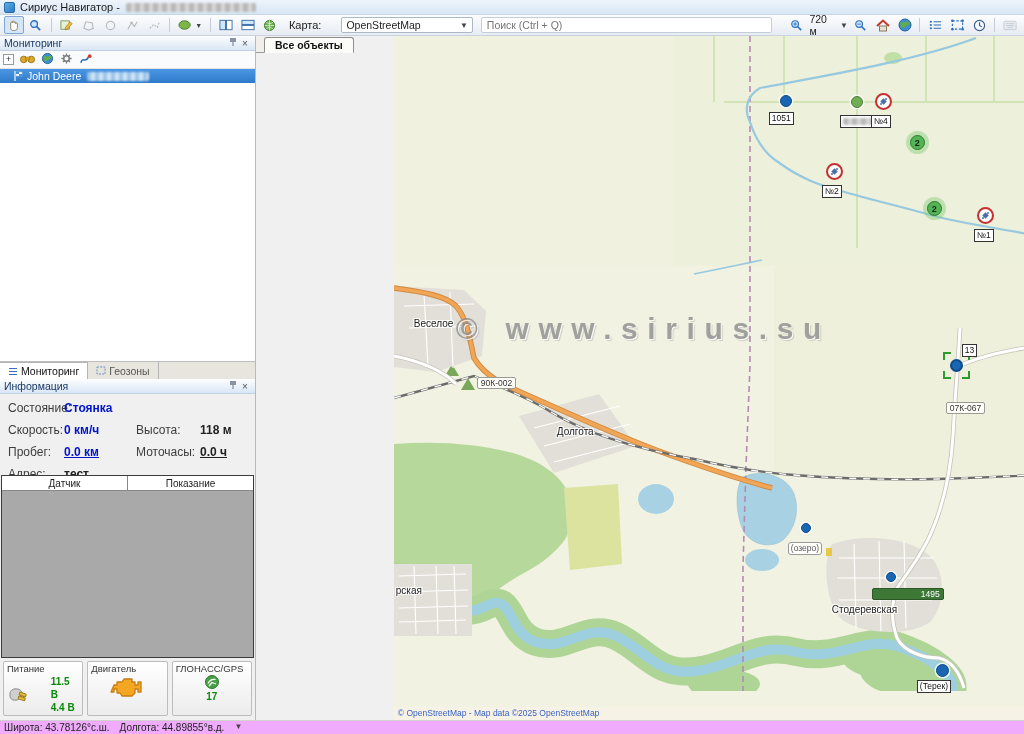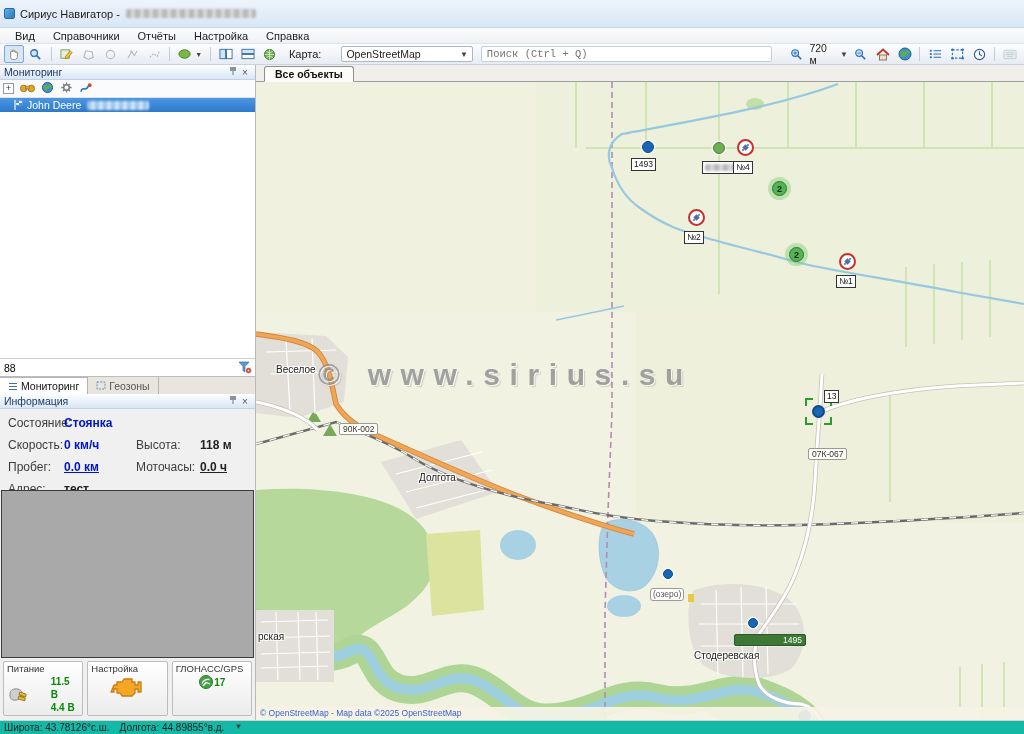--- a/index.html
+++ b/index.html
@@ -1,41 +1,41 @@
 <!DOCTYPE html>
 <html><head>
 <meta charset="utf-8">
 <style>
   * { margin:0; padding:0; box-sizing:border-box; }
   html,body { width:1024px; height:734px; overflow:hidden; }
   body { font-family:"Liberation Sans", sans-serif; font-size:11px; color:#222; background:#e9eef5; }
   .app { width:1024px; height:734px; display:flex; flex-direction:column; background:#f0f0f0; }
 
   
-  .titlebar { height:28px; background:linear-gradient(#eef4fb,#d8e6f5); display:flex; align-items:center; padding:0 4px; border-bottom:1px solid #c8d6e8; }
+  .titlebar { height:15px; background:linear-gradient(#eef4fb,#d8e6f5); display:flex; align-items:center; padding:0 4px; border-bottom:1px solid #c8d6e8; }
   .app-logo { width:11px; height:11px; border-radius:2px; background:linear-gradient(135deg,#58b0e8,#2e7ac0); margin-right:5px; border:1px solid #2b6aa8; }
   .titlebar .t { font-size:11px; color:#1b1b1b; }
   .blur-box { display:inline-block; height:9px; margin-left:6px; border-radius:2px;
     background:repeating-linear-gradient(90deg,#b9b9b9 0 5px,#d6d6d6 5px 9px); filter:blur(1.3px); }
   .blur-box.blue { background:repeating-linear-gradient(90deg,#9dc4ea 0 4px,#cfe4f7 4px 8px); }
 
   
   .menubar { height:16px; background:linear-gradient(#fbfcfd,#eef1f5); display:flex; align-items:center; padding-left:6px; border-bottom:1px solid #dfe3e8; }
   .menu-item { padding:1px 9px; font-size:11px; color:#1b1b1b; cursor:default; }
 
   
   .toolbar { height:21px; background:linear-gradient(#fcfdfe,#e7ecf3); display:flex; align-items:center; padding:0 3px; border-bottom:1px solid #c9d3df; }
   .tbtn { width:20px; height:18px; display:flex; align-items:center; justify-content:center; border-radius:2px; margin:0 1px; }
   .tbtn.active { background:#d6e6f8; border:1px solid #7da7d4; }
   .tbtn.disabled { opacity:.42; }
   .tsep { width:1px; height:14px; background:#c5ccd6; margin:0 4px; }
   .tlabel { font-size:11px; margin:0 20px 0 8px; color:#1b1b1b; }
   .combo { width:132px; height:16px; background:#fff; border:1px solid #aab8c8; border-radius:2px; display:flex; align-items:center; justify-content:space-between; padding:0 4px; font-size:10.5px; }
   .combo .caret { font-size:8px; color:#444; }
-  .search { width:292px; height:16px; margin-left:8px; border:1px solid #c4cedb; border-radius:2px; background:#fff; font-size:10.5px; padding:0 5px; color:#888; font-family:Liberation Mono, monospace; }
+  .search { width:292px; height:16px; margin-left:8px; border:1px solid #c4cedb; border-radius:2px; background:#fff; font-size:10.5px; padding:0 5px; color:#888; font-family:Liberation Sans, sans-serif; }
   .scale { display:flex; align-items:center; font-size:10.5px; margin:4px 2px; }
   .scale .caret { font-size:8px; color:#444; margin-left:3px; }
   .right-icons { display:flex; align-items:center; margin-left:14px; }
 
   
   .main { flex:1; display:flex; min-height:0; }
   .left-panel { width:256px; display:flex; flex-direction:column; background:#f0f0f0; border-right:1px solid #b9b9b9; }
 
   .panel-header { height:15px; background:linear-gradient(#fdfeff,#d9e6f5); border-bottom:1px solid #c2d2e5; display:flex; align-items:center; padding:0 4px; font-size:10.5px; color:#1c3a66; }
   .panel-header .sp { flex:1; }
@@ -70,25 +70,25 @@
   .sensor-body { height:166px; background:#a9a9a9; }
 
   .gauges { flex:0 0 53px; display:flex; gap:4px; padding:3px 3px 4px 3px; background:#f0f0f0; margin-top:auto; }
   .gauge { flex:1; border:1px solid #bcbcbc; border-radius:2px; background:linear-gradient(#ffffff,#ececec); padding:1px 3px; position:relative; }
   .gauge .glabel { font-size:9.5px; color:#333; }
   .gauge .grow { display:flex; align-items:center; gap:20px; margin-top:1px; }
   .gval { color:#0a8a0a; font-weight:bold; font-size:10px; line-height:13px; }
   .gauge.center .grow { justify-content:center; }
 
   
-  .statusbar { height:14px; background:#14b8a6; border-top:1px solid #d2d2d2; display:flex; align-items:flex-start; padding:1px 4px 0 4px; font-size:10px; color:#222; overflow:hidden; }
+  .statusbar { height:14px; background:#f0abfc; border-top:1px solid #d2d2d2; display:flex; align-items:flex-start; padding:1px 4px 0 4px; font-size:10px; color:#222; overflow:hidden; }
   .statusbar .caret { font-size:8px; margin-left:10px; color:#444; }
 
   
-  .map-area { flex:1; display:flex; flex-direction:column; min-width:0; }
+  .map-area { flex:1; display:flex; flex-direction:row; min-width:0;gap:40px; }
   .map-tabstrip { height:17px; background:#f0efec; border-bottom:1px solid #9c9c9c; display:flex; align-items:flex-end; padding-left:8px; }
   .map-tab { height:16px; margin-bottom:-1px; background:#fbfbf8; border:1px solid #8e8e8e; border-bottom:1px solid #fbfbf8; border-radius:3px 3px 0 0; padding:0 10px; font-size:10.5px; font-weight:bold; line-height:15px; color:#111; }
   .map-canvas { position:relative; flex:1; overflow:hidden; background:#f1f2e2; }
   .map-canvas svg.base { position:absolute; left:0; top:0; }
 
   .mlabel { position:absolute; font-size:10px; color:#222; z-index:4; white-space:nowrap;
     text-shadow:1px 1px 0 #fff,-1px -1px 0 #fff,1px -1px 0 #fff,-1px 1px 0 #fff;text-align:center; }
   .shield { position:absolute; z-index:4; font-size:8.5px; background:#fffef8; border:1px solid #9a9a95; border-radius:2px; padding:0 3px; color:#333; white-space:nowrap; text-shadow:none; }
   .shield.green { background:#3d7837; border-color:#2c5727; color:#fff;padding-left:48px; }
   .namebox { position:absolute; z-index:6; font-size:8.5px; background:#fff; border:1px solid #333; padding:0 2px; line-height:11px; color:#111; white-space:nowrap; }
@@ -114,27 +114,20 @@
 <body>
 
 <div class="app">
 
   <div class="titlebar">
     <span class="app-logo"></span>
     <span class="t">Сириус Навигатор -</span>
     <span class="blur-box" style="width:130px"></span>
   </div>
 
-  <div class="menubar">
-    <span class="menu-item">Вид</span>
-    <span class="menu-item">Справочники</span>
-    <span class="menu-item">Отчёты</span>
-    <span class="menu-item">Настройка</span>
-    <span class="menu-item">Справка</span>
-  </div>
 
   <div class="toolbar">
     <span class="tbtn active">
       <svg width="13" height="13" viewBox="0 0 14 14">
           <path d="M4 8V4.2a.9.9 0 0 1 1.8 0V3a.9.9 0 0 1 1.8 0v1a.9.9 0 0 1 1.8 0v1.2a.9.9 0 0 1 1.8 0V9c0 2-1 3.4-3.2 3.4H6.8C5 12.4 4 11.2 4 10z" fill="#fff" stroke="#8a7a55" stroke-width="1"></path>
         </svg>
     </span>
     <span class="tbtn">
       <svg width="13" height="13" viewBox="0 0 14 14">
           <circle cx="5.5" cy="5.5" r="3.6" fill="#cfe6ff" stroke="#2a6fc0" stroke-width="1.4"></circle>
@@ -315,30 +308,20 @@
             <path d="M1 0 V10" stroke="#d8e8f8" stroke-width="1.4"></path>
             <path d="M2 1 h6 v4 h-6z" fill="#fff" stroke="#9ec4e8" stroke-width=".6"></path>
             <path d="M2 1 h3 v2 h3 v2 h-3 v-2 h-3z" fill="#4a90d0"></path>
           </svg>
         <span>John Deere</span>
         <span class="blur-box blue" style="width:62px"></span>
       </div>
 
       <div class="tree-spacer"></div>
 
-      <div class="filter-row">
-        <input class="filter-input" value="88" style="">
-        <span class="filter-icon">
-          <svg width="14" height="13" viewBox="0 0 14 13">
-              <path d="M1 1 h10 l-4 4.5 V11 l-2 -1.5 V5.5z" fill="#5b9bd5" stroke="#3a70a8" stroke-width=".7"></path>
-              <circle cx="10.5" cy="9.5" r="3" fill="#d03a2a" stroke="#fff" stroke-width=".7"></circle>
-              <circle cx="10.5" cy="9.5" r="1" fill="#fff"></circle>
-            </svg>
-        </span>
-      </div>
 
       <div class="panel-tabs">
         <span class="ptab active">
           <svg width="10" height="9" viewBox="0 0 10 9">
               <path d="M1 1.5 h8 M1 4.5 h8 M1 7.5 h8" stroke="#3b6fc4" stroke-width="1.2"></path>
             </svg>
           <span>Мониторинг</span>
         </span>
         <span class="ptab">
           <svg width="10" height="9" viewBox="0 0 10 9">
@@ -377,49 +360,53 @@
           <span class="ilabel c3">Моточасы:</span>
           <span class="val u">0.0 ч</span>
         </div>
         <div class="irow">
           <span class="ilabel c1">Адрес:</span>
           <span class="val">тест</span>
         </div>
       </div>
 
       <div class="sensor-wrap">
+        <div class="sensor-head">
+          <div>Датчик</div>
+          <div>Показание</div>
+        </div>
         <div class="sensor-body"></div>
       </div>
 
       <div class="gauges">
         <div class="gauge">
           <div class="glabel">Питание</div>
           <div class="grow">
             <svg width="24" height="20" viewBox="0 0 24 20">
                 <path d="M3 9 C3 5 7 3 11 4 C15 5 16 8 15 11 C14 14 10 16 6 15 C3.5 14 2.8 12 3 9z" fill="#cfcfcf" stroke="#8a8a8a"></path>
                 <rect x="13" y="7" width="7" height="3" rx="1" fill="#e0b93a" stroke="#9a7a18" transform="rotate(18 13 7)"></rect>
                 <rect x="12" y="11" width="7" height="3" rx="1" fill="#e0b93a" stroke="#9a7a18" transform="rotate(18 12 11)"></rect>
               </svg>
             <span style="display:flex;flex-direction:column">
               <span class="gval">11.5 В</span>
               <span class="gval">4.4 В</span>
             </span>
           </div>
         </div>
         <div class="gauge center">
-          <div class="glabel">Настройка</div>
+          <div class="glabel">Двигатель</div>
           <div class="grow">
             <svg width="34" height="24" viewBox="0 0 34 24">
                 <path d="M4 10 h3 V7 h5 l2 -3 h8 v3 h3 v3 h3 v-3 h3 v10 h-3 v-3 h-3 v4 l-3 3 h-10 l-2 -3 h-3 v-4 h-3 v3 h-3z" fill="#f5a623" stroke="#c87d10" stroke-width="1.3" stroke-linejoin="round"></path>
               </svg>
           </div>
         </div>
         <div class="gauge center">
           <div class="glabel">ГЛОНАСС/GPS</div>
-          <div class="grow" style="flex-direction:row;gap:0">
+          <div class="grow" style="flex-direction:column;gap:0">
             <svg width="16" height="15" viewBox="0 0 16 15">
                 <circle cx="8" cy="7" r="6.5" fill="#46a046" stroke="#2e7a2e"></circle>
                 <path d="M4 8.5 C5.5 5.5 8.5 4 11.5 4.5" stroke="#fff" stroke-width="1.3" fill="none"></path>
                 <path d="M5 11 L8 7.5 L12 9" stroke="#fff" stroke-width="1.3" fill="none"></path>
               </svg>
             <span class="gval">17</span>
           </div>
         </div>
       </div>
     </div>
@@ -501,21 +488,21 @@
         <span class="mlabel" style="left:163px;top:390px">Долгота</span>
         <span class="mlabel" style="left:438px;top:568px">Стодеревская</span>
         <span class="mlabel" style="left:2px;top:549px">рская</span>
         <span class="namebox soft" style="left:394px;top:506px">(озеро)</span>
 
         <span class="shield" style="left:83px;top:341px">90К-002</span>
         <span class="shield" style="left:552px;top:366px">07К-067</span>
         <span class="shield green" style="left:478px;top:552px">1495</span>
 
         <span class="dot" style="left:386px;top:59px;width:12px;height:12px"></span>
-        <span class="namebox" style="left:375px;top:76px">1493</span>
+        <span class="namebox" style="left:375px;top:76px">1051</span>
 
         <span class="dot green" style="left:457px;top:60px;width:12px;height:12px"></span>
         <span class="namebox" style="left:446px;top:79px;width:46px;height:13px"><span class="blur-box" style="width:40px;height:7px;margin:2px 0 0 0"></span></span>
 
         <span class="sign" style="left:481px;top:57px">
           <svg width="9" height="9" viewBox="0 0 9 9">
               <rect x="2.2" y="2.2" width="4.6" height="4.6" transform="rotate(45 4.5 4.5)" fill="#4a6fa5"></rect>
               <circle cx="2" cy="7" r="1" fill="#4a6fa5"></circle>
               <circle cx="7" cy="2" r="1" fill="#4a6fa5"></circle>
             </svg>

